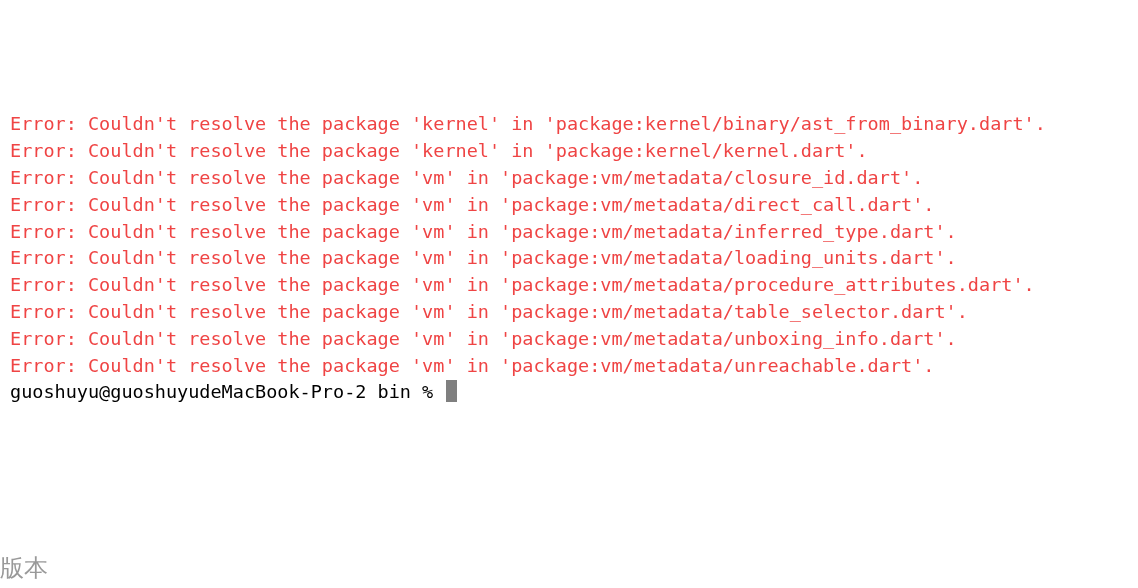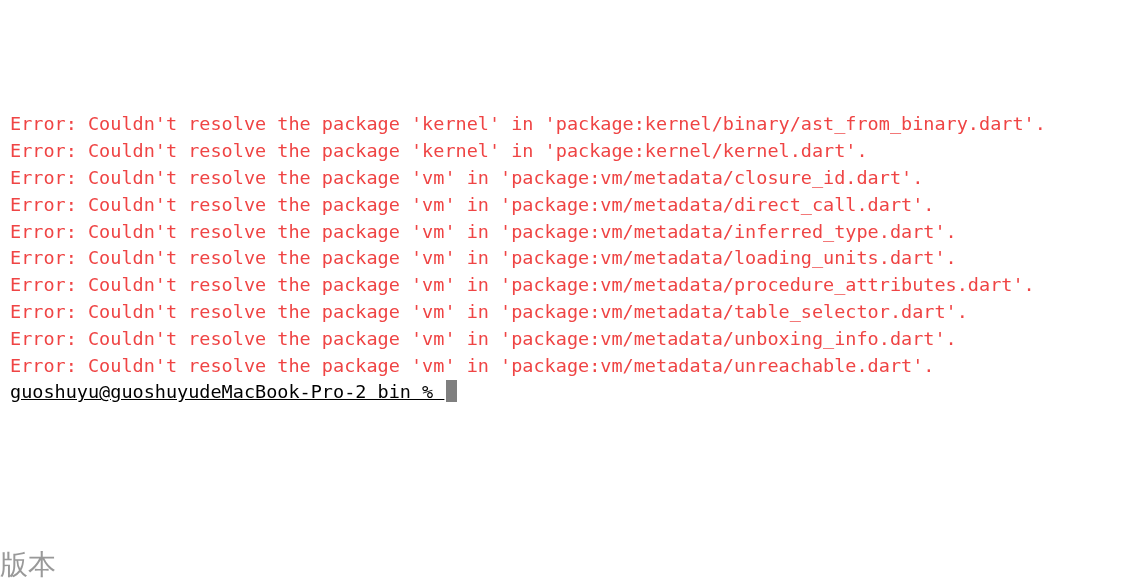--- a/index.html
+++ b/index.html
@@ -19,36 +19,35 @@
       width: 1138px;
       height: 588px;
       overflow: hidden;
     }
     .error-line {
       color: #ef4444;
     }
     .prompt-line {
       color: #000000;
       display: inline;
-      text-decoration: underline;
     }
     .cursor {
       display: inline-block;
       width: 11px;
       height: 22px;
       background: #7f7f7f;
       vertical-align: text-bottom;
       margin-left: 2px;
     }
     .shadow-text {
       position: absolute;
       bottom: 2px;
       left: 0;
       color: #999999;
-      font-size: 28px;
+      font-size: 24px;
       font-family: sans-serif;
       z-index: -1;
     }
   </style>
 </head>
 <body>
 
 
 
 <div><span class="error-line">Error: Couldn't resolve the package 'kernel' in 'package:kernel/binary/ast_from_binary.dart'.</span>

